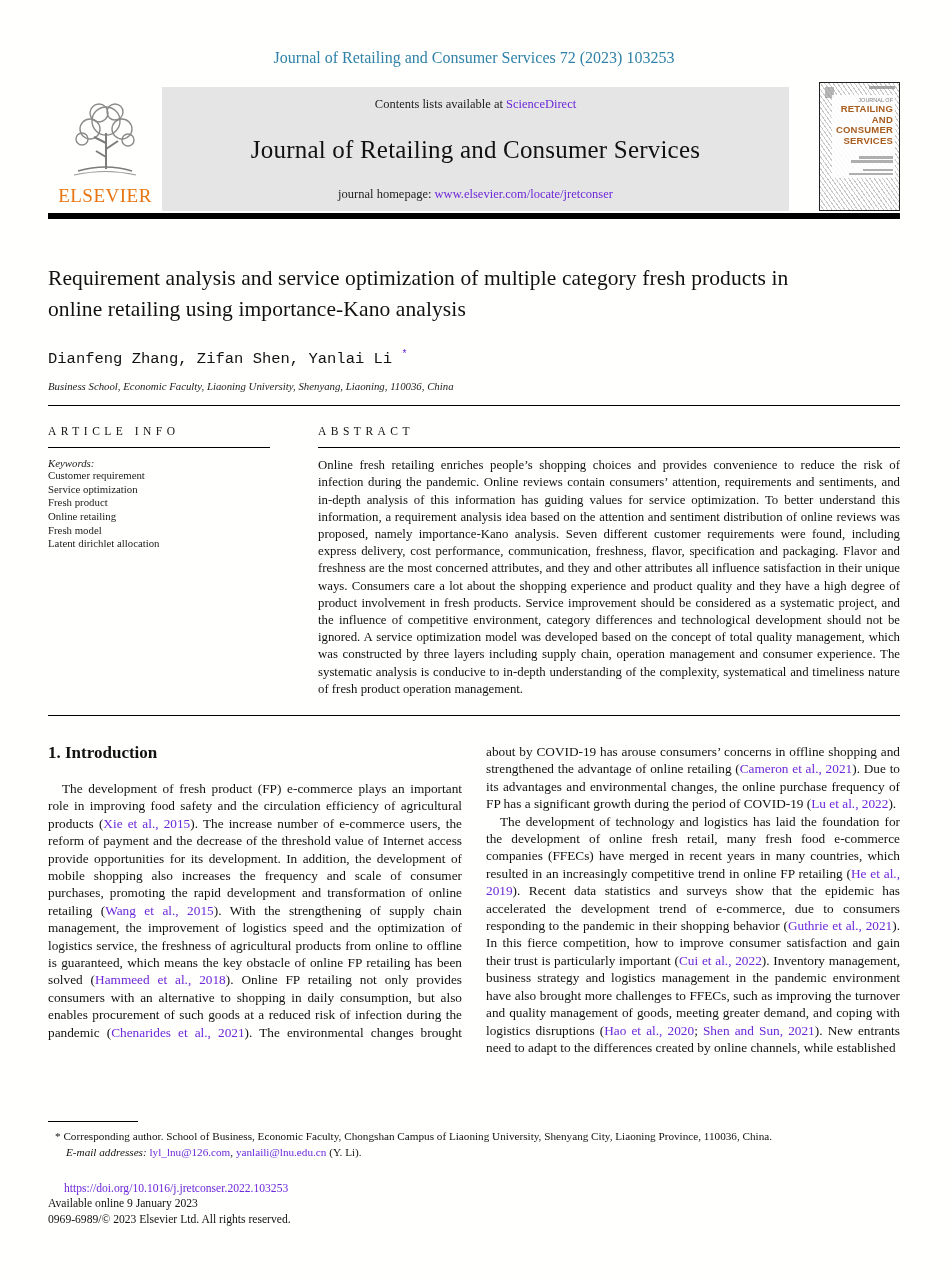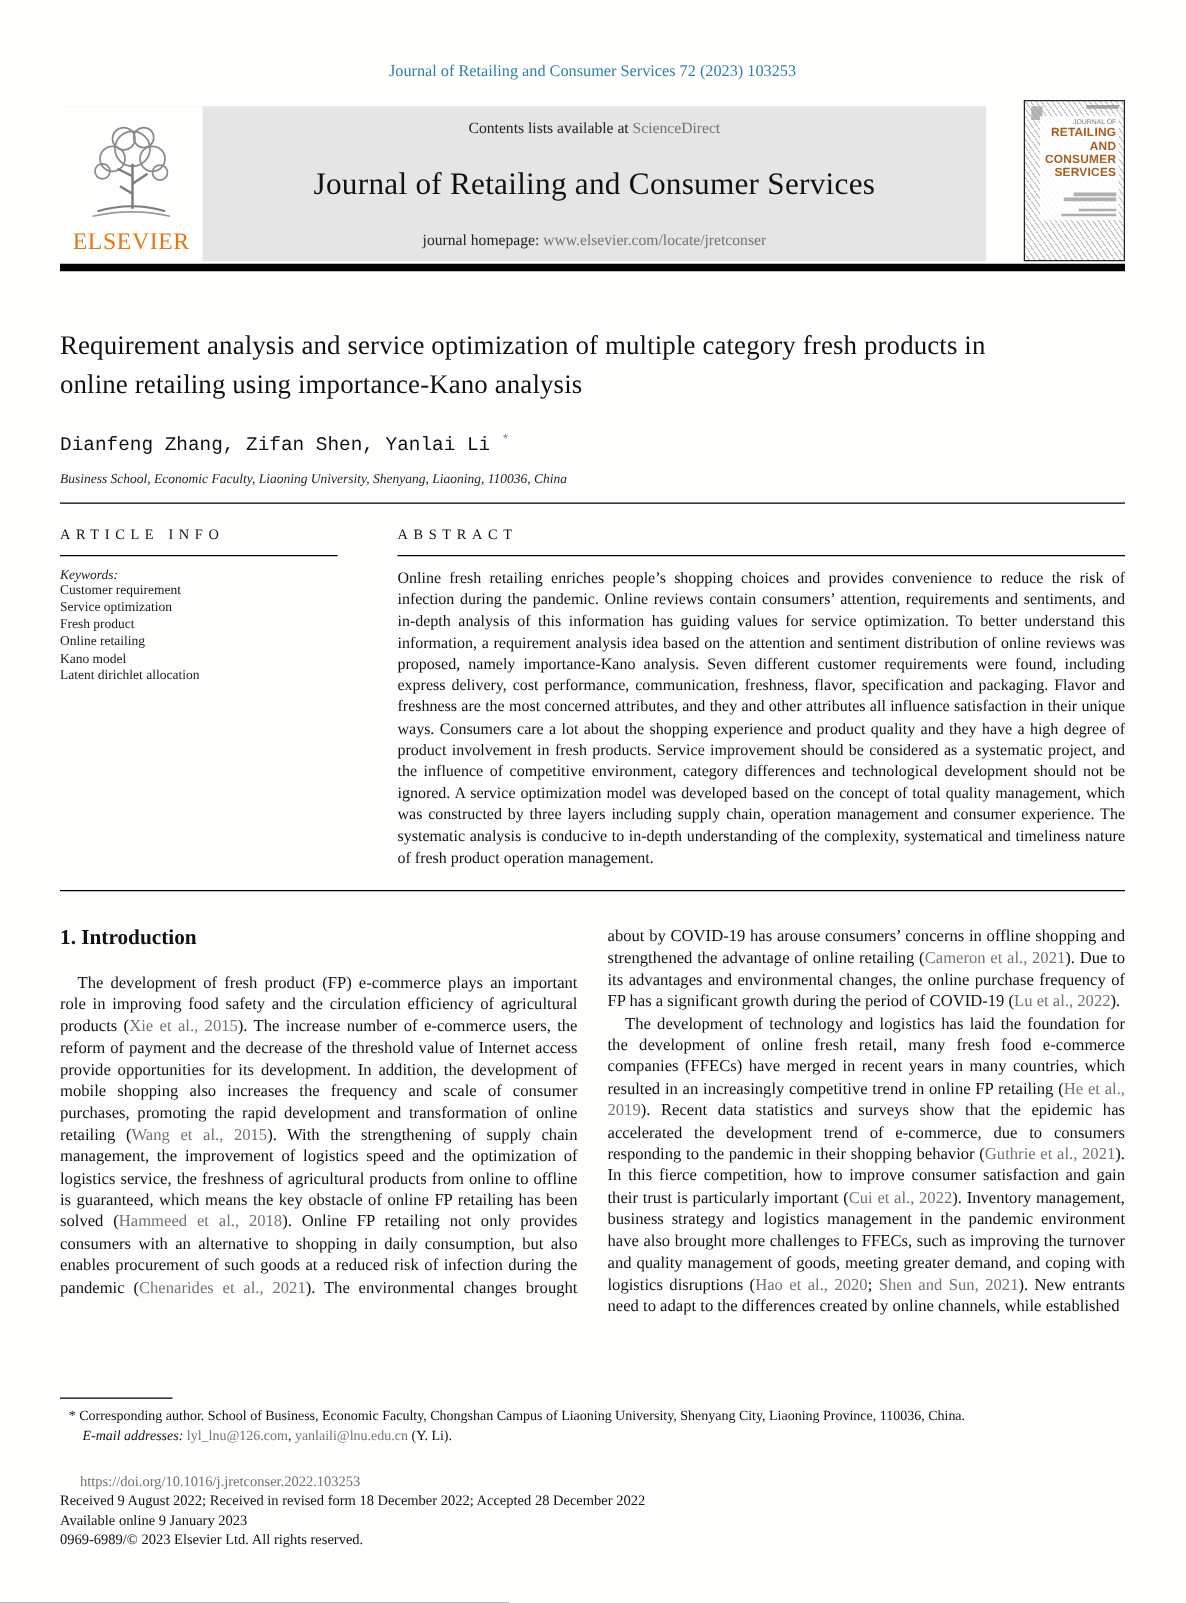--- a/index.html
+++ b/index.html
@@ -12,21 +12,21 @@
     background: #fffffe;
     color: #1a1a1a;
     overflow: hidden;
   }
   .content { padding: 0 49px 0 48px; }
 
   
   .top-ref {
     padding-top: 49px;
     text-align: center;
-    font-size: 13px;
+    font-size: 16px;
     color: #2f81a8;
   }
 
   
   .header-row { display: flex; margin-top: 20px; height: 124px; }
   .banner {
     flex: 1 1 auto;
     display: flex;
     background: #e5e5e5;
     height: 124px;
@@ -50,21 +50,21 @@
   .banner-center {
     flex: 1 1 auto;
     display: flex; flex-direction: column;
     align-items: center; justify-content: space-between;
     padding: 10px 8px 9px 8px;
   }
   .contents-line { font-size: 12.5px; color: #222; }
   .banner-title { font-size: 25px; color: #111; letter-spacing: 0.2px; }
   .homepage-line { font-size: 12.5px; color: #222; }
 
-  .lnk { color: #737373; text-decoration: none; cursor: pointer; }
+  .lnk { color: #6d28d9; text-decoration: none; cursor: pointer; }
 
   
   .cover-wrap { width: 107px; margin-left: 4px; display: flex; align-items: flex-start; justify-content: flex-end; }
   .cover {
     width: 81px; height: 129px;
     margin-top: -5px;
     border: 1px solid #222;
     background:
       repeating-linear-gradient(55deg, #ffffff 0px, #ffffff 2.5px, #c9c9c9 2.5px, #c9c9c9 3.5px);
     position: relative;
@@ -219,21 +219,21 @@
     <div class="info-abstract">
       <div class="info-col">
         <div class="sec-header">ARTICLE INFO</div>
         <hr class="sec-rule">
         <div class="kw-label">Keywords:</div>
         <div class="kw-list">
             <div>Customer requirement</div>
             <div>Service optimization</div>
             <div>Fresh product</div>
             <div>Online retailing</div>
-            <div>Kano model</div>
+            <div>Fresh model</div>
             <div>Latent dirichlet allocation</div>
           </div>
       </div>
       <div class="gap-col"></div>
       <div class="abs-col">
         <div class="sec-header">ABSTRACT</div>
         <hr class="sec-rule">
         <p class="abs-text">Online fresh retailing enriches people’s shopping choices and provides convenience to reduce the risk of infection during the pandemic. Online reviews contain consumers’ attention, requirements and sentiments, and in-depth analysis of this information has guiding values for service optimization. To better understand this information, a requirement analysis idea based on the attention and sentiment distribution of online reviews was proposed, namely importance-Kano analysis. Seven different customer requirements were found, including express delivery, cost performance, communication, freshness, flavor, specification and packaging. Flavor and freshness are the most concerned attributes, and they and other attributes all influence satisfaction in their unique ways. Consumers care a lot about the shopping experience and product quality and they have a high degree of product involvement in fresh products. Service improvement should be considered as a systematic project, and the influence of competitive environment, category differences and technological development should not be ignored. A service optimization model was developed based on the concept of total quality management, which was constructed by three layers including supply chain, operation management and consumer experience. The systematic analysis is conducive to in-depth understanding of the complexity, systematical and timeliness nature of fresh product operation management.</p>
       </div>
     </div>
@@ -248,19 +248,18 @@
 
     <hr class="footnote-sep">
 
     <div class="footnote">
       <div class="fline1"><span>*</span><span> Corresponding author. School of Business, Economic Faculty, Chongshan Campus of Liaoning University, Shenyang City, Liaoning Province, 110036, China.</span></div>
       <div class="fline2"><span class="it">E-mail addresses: </span><span class="lnk">lyl_lnu@126.com</span><span>, </span><span class="lnk">yanlaili@lnu.edu.cn</span><span> (Y. Li).</span></div>
     </div>
 
     <div class="bottom-block">
       <a class="lnk doi-line">https://doi.org/10.1016/j.jretconser.2022.103253</a>
-      <div>Received 9 August 2022; Received in revised form 18 December 2022; Accepted 28 December 2022</div>
       <div>Available online 9 January 2023</div>
       <div>0969-6989/© 2023 Elsevier Ltd. All rights reserved.</div>
     </div>
 
   </div>
 </div>
 
 </body></html>

